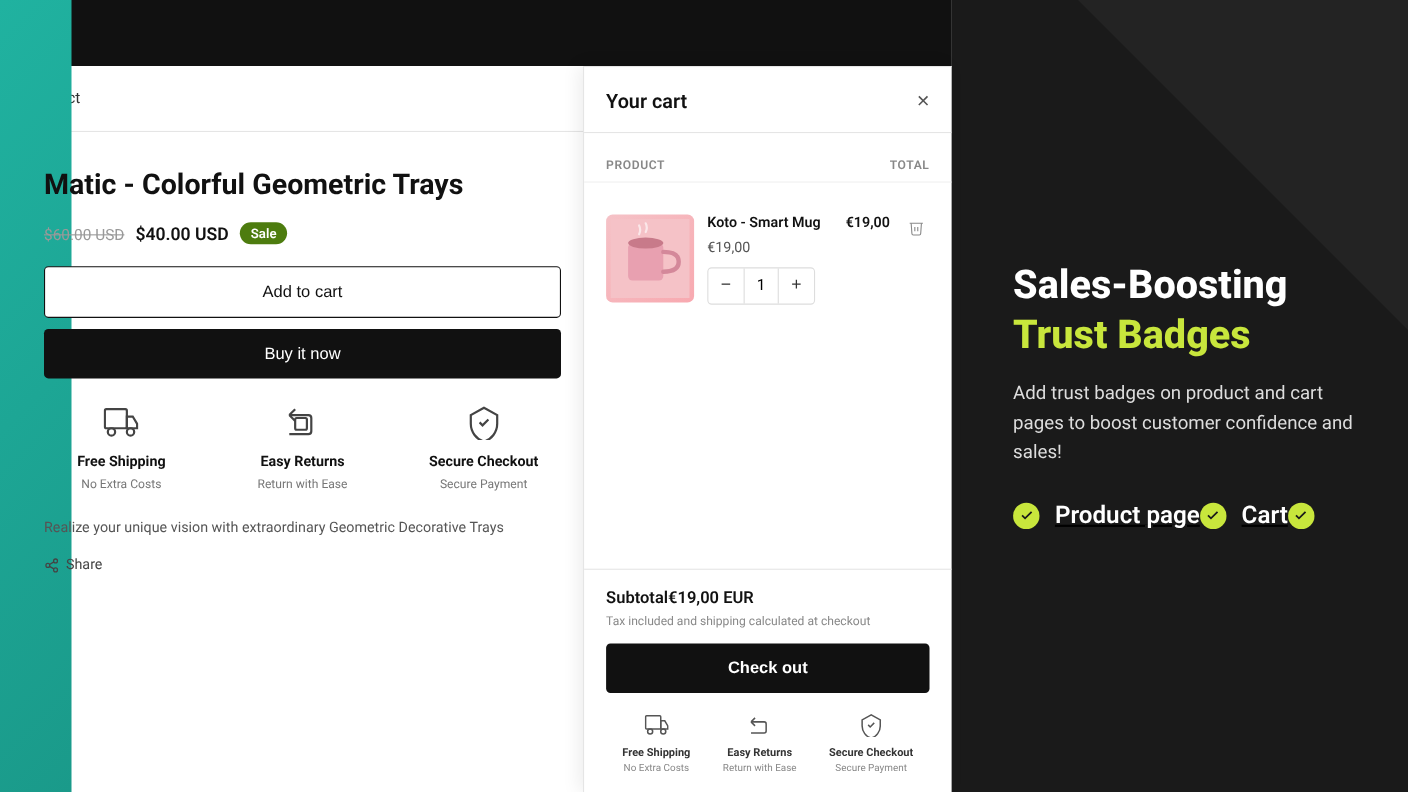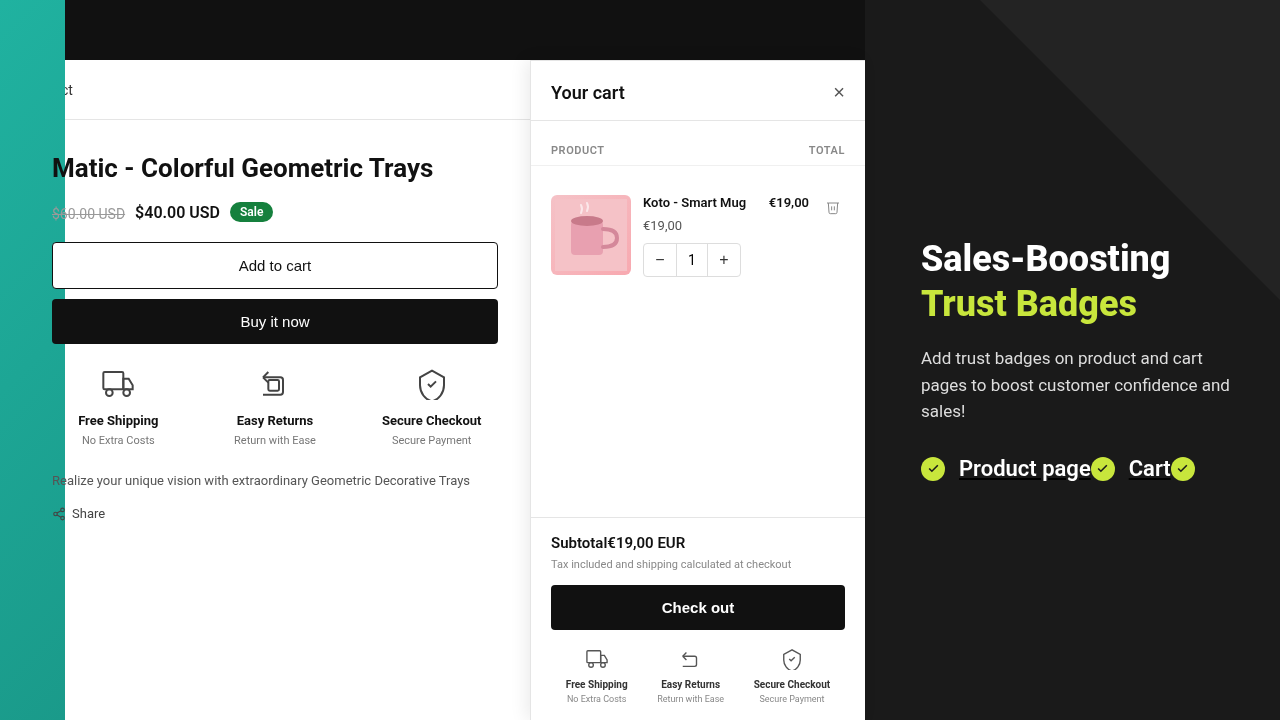--- a/index.html
+++ b/index.html
@@ -64,21 +64,21 @@
     }
 
     
     .store-content {
       display: flex;
       height: calc(720px - 120px);
     }
 
     .product-area {
       width: 530px;
-      padding: 32px 32px 24px;
+      padding: 32px 20px 24px;
       position: relative;
     }
 
     .teal-bg {
       position: absolute;
       left: 0;
       top: 0;
       width: 65px;
       height: 100%;
       background: linear-gradient(135deg, #20b2a0, #1a9a8a);
@@ -111,21 +111,21 @@
       text-decoration: line-through;
     }
 
     .price-sale {
       font-size: 16px;
       font-weight: 600;
       color: #111;
     }
 
     .sale-badge {
-      background: #15803d;
+      background: #4d7c0f;
       color: #fff;
       font-size: 12px;
       font-weight: 600;
       padding: 3px 10px;
       border-radius: 20px;
     }
 
     .btn-add-cart {
       width: 100%;
       padding: 14px;

